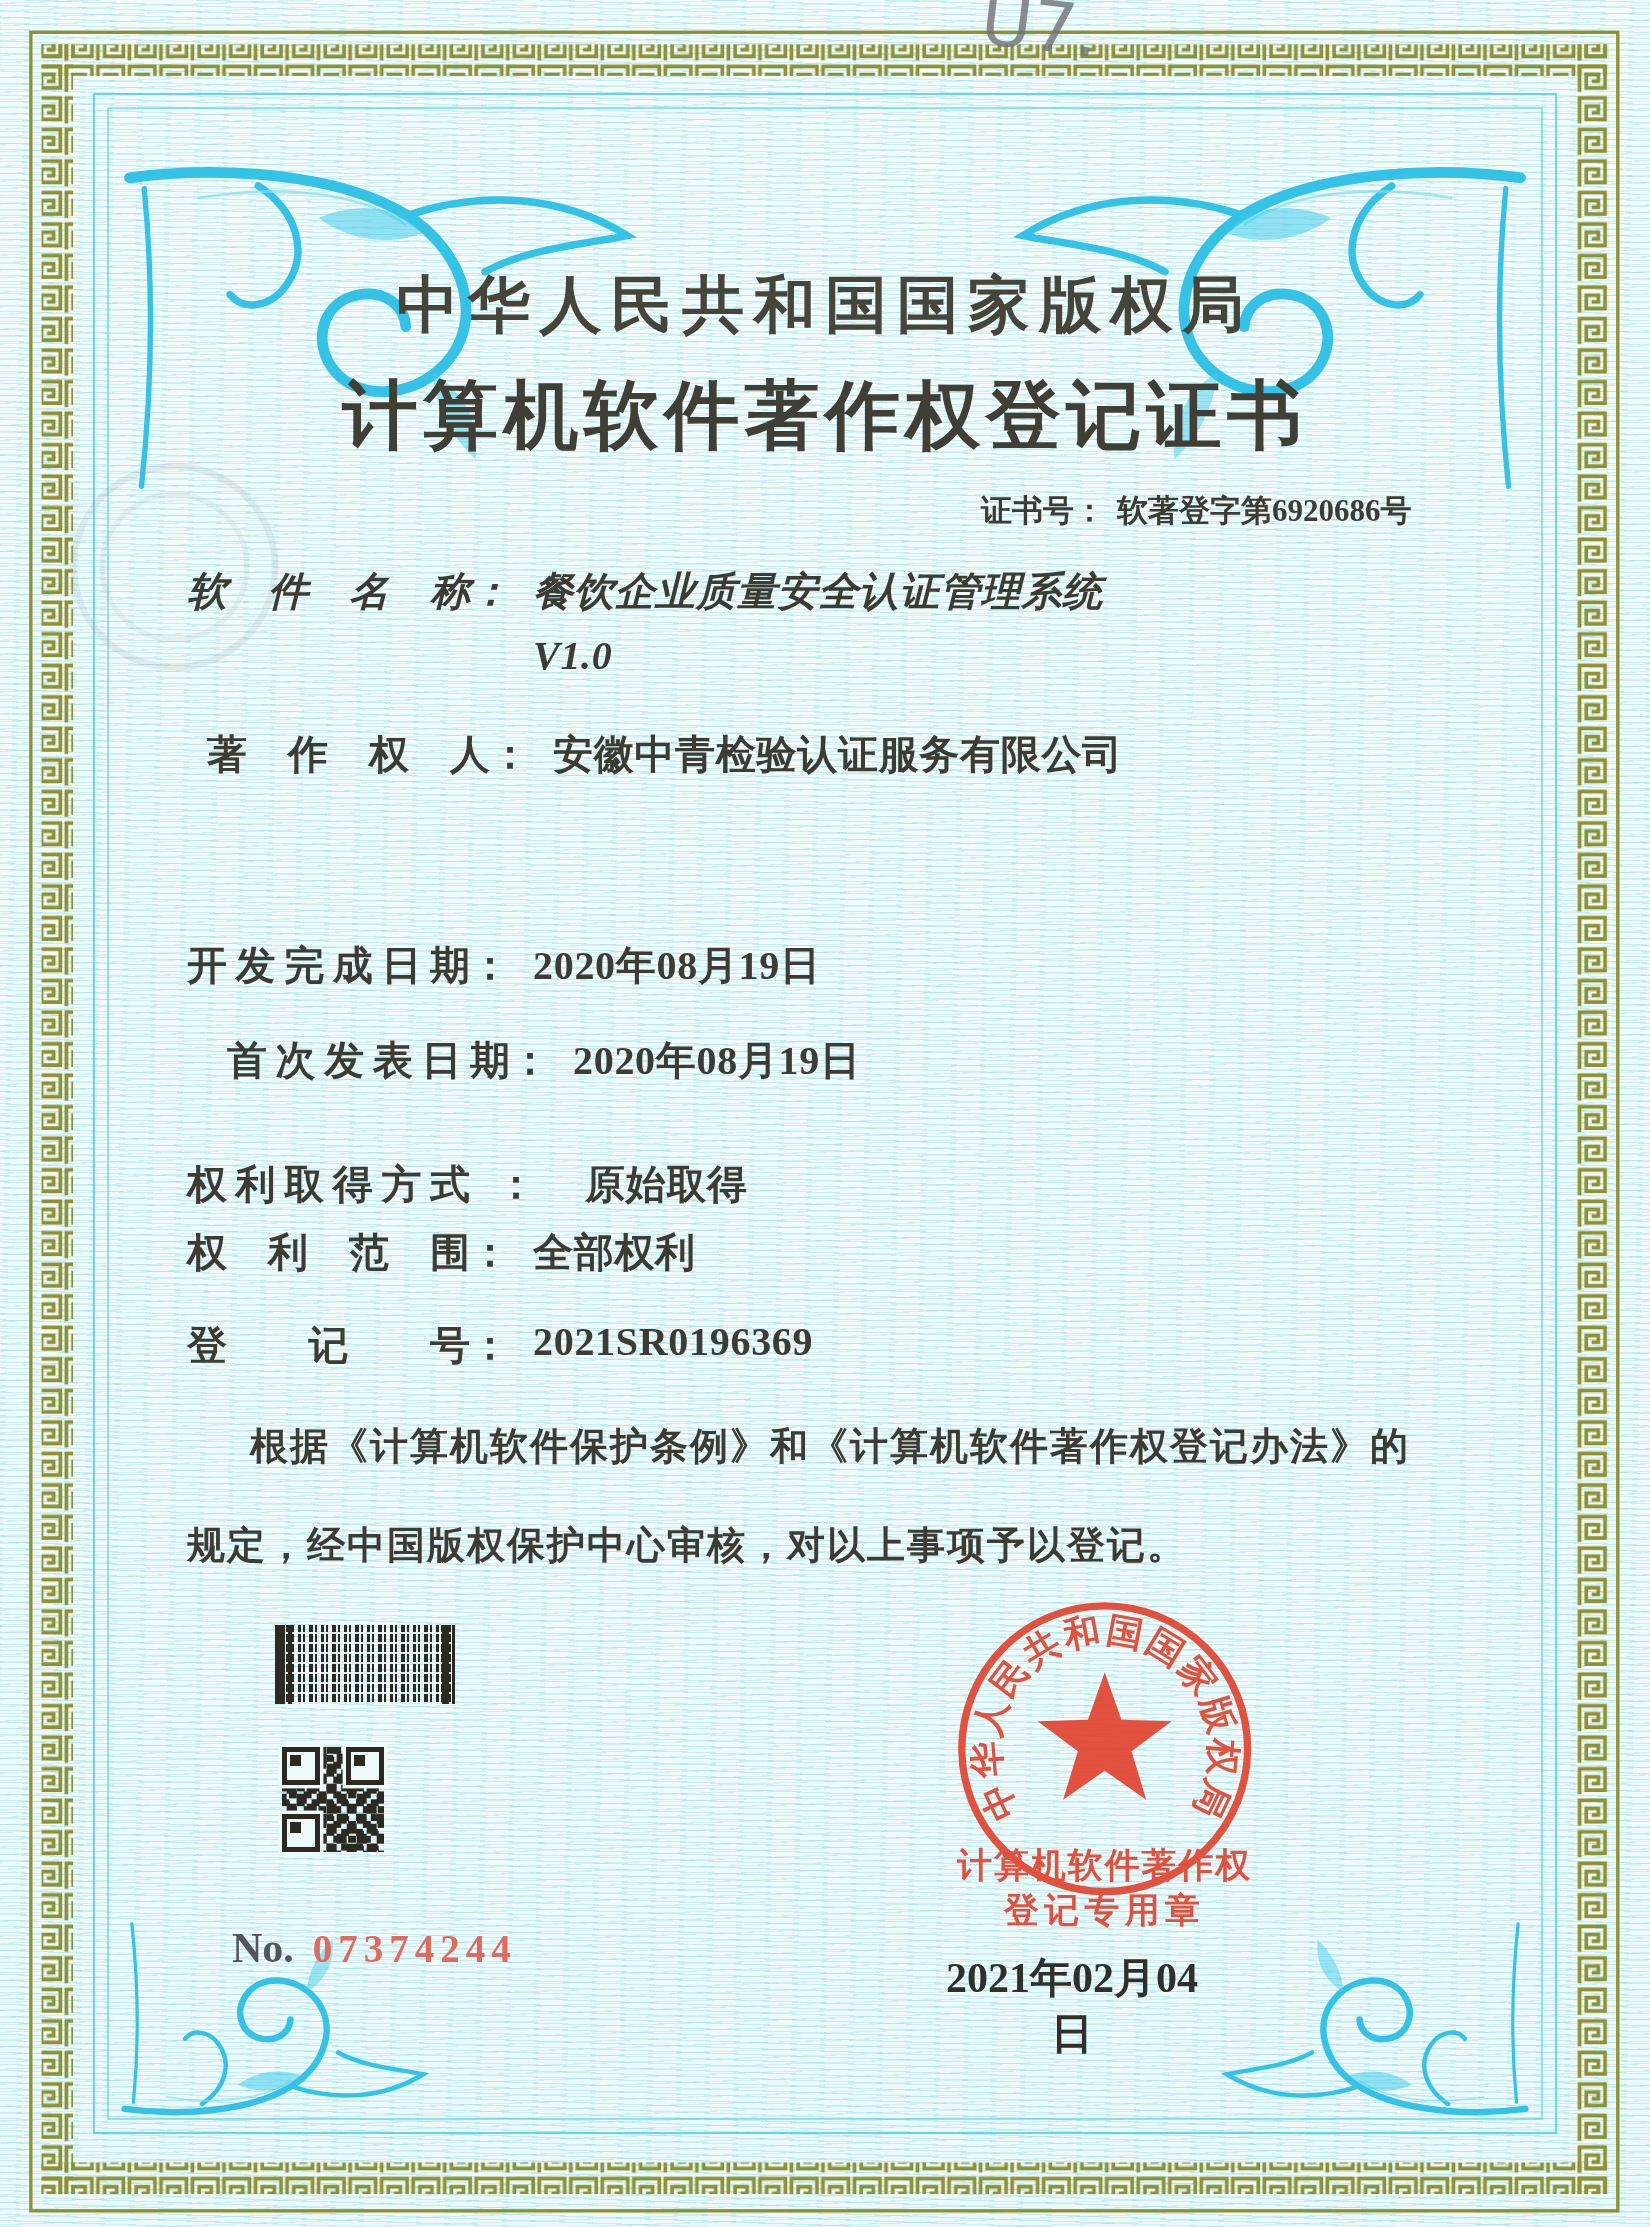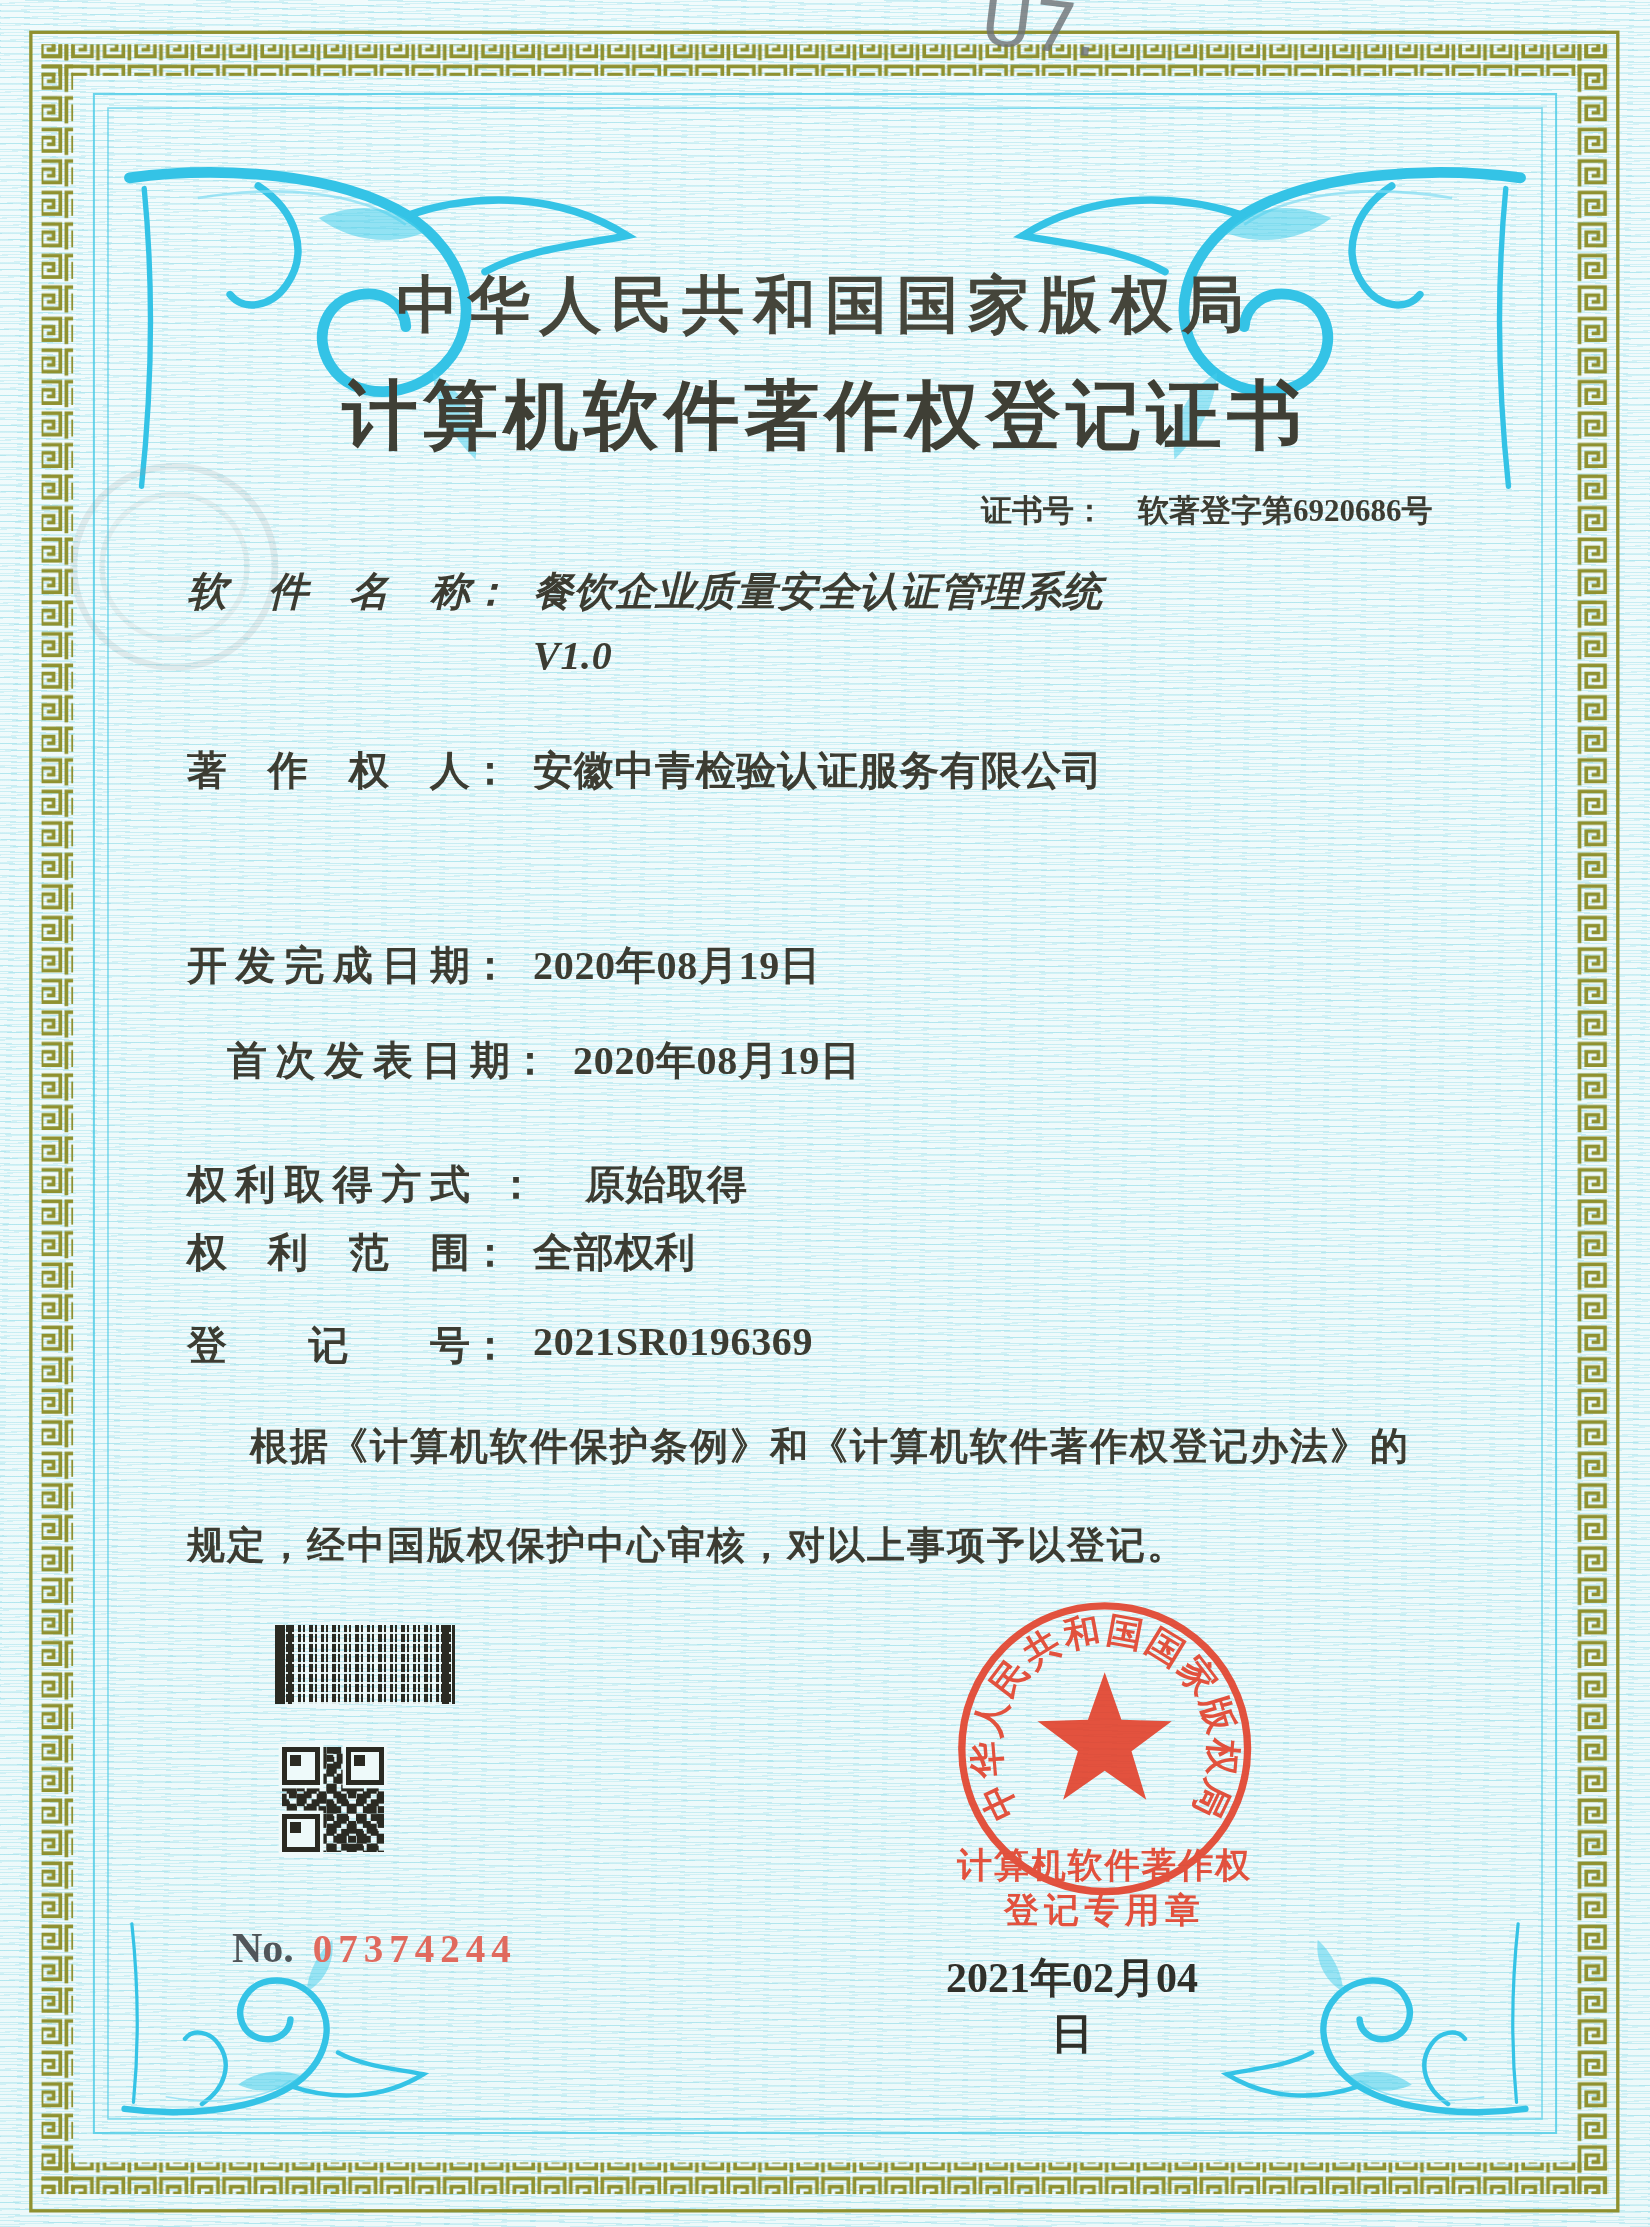--- a/index.html
+++ b/index.html
@@ -8,24 +8,24 @@
   .page{position:relative;width:1650px;height:2227px;
     background:
       repeating-linear-gradient(2deg, rgba(96,204,222,.28) 0 1.2px, rgba(255,255,255,0) 1.2px 6px),
       repeating-linear-gradient(-2deg, rgba(96,204,222,.20) 0 1.2px, rgba(255,255,255,0) 1.2px 7.4px),
       linear-gradient(#f1fbfc,#ecf9fa);}
   .deco{position:absolute;left:0;top:0;width:1650px;height:2227px;}
 
   .txt{position:absolute;color:#3c3c32;font-weight:bold;white-space:nowrap;}
   .org-title{left:40px;right:40px;top:263px;text-align:center;font-size:62px;letter-spacing:9.4px;color:#45453a;}
   .main-title{left:40px;right:40px;top:366px;text-align:center;font-size:75px;letter-spacing:5.4px;color:#3f3f35;}
-  .cert-line{left:981px;top:490px;font-size:31px;display:flex;gap:33px;}
+  .cert-line{left:981px;top:490px;font-size:31px;display:flex;gap:12px;}
   .rows{position:absolute;left:187px;top:0;}
   .row{position:absolute;left:0;display:flex;align-items:flex-start;font-size:40px;font-weight:bold;color:#3c3c32;white-space:nowrap;}
-  .row-1{top:564px;font-style:italic;} .row-2{top:743px;} .row-3{top:938px;} .row-4{top:1033px;margin-left:40px;}
+  .row-1{top:564px;font-style:italic;} .row-2{top:727px;margin-left:20px;} .row-3{top:938px;} .row-4{top:1033px;margin-left:40px;}
   .row-5{top:1157px;gap:26px;} .row-6{top:1225px;} .row-7{top:1318px;}
   .flabel{display:inline-block;width:283px;text-align:justify;text-align-last:justify;text-justify:inter-character;}
   .fvalue{margin-left:23px;display:flex;flex-direction:column;letter-spacing:0.7px;}
   .fvalue .v2{margin-top:13.4px;}
   .statement{position:absolute;font-size:38px;font-weight:bold;color:#3c3c32;letter-spacing:2px;white-space:nowrap;}
   .st1{left:250px;top:1421px;}
   .st2{left:187px;top:1520px;}
 
   .barcode{position:absolute;left:275px;top:1625px;width:180px;height:79px;
     background:

